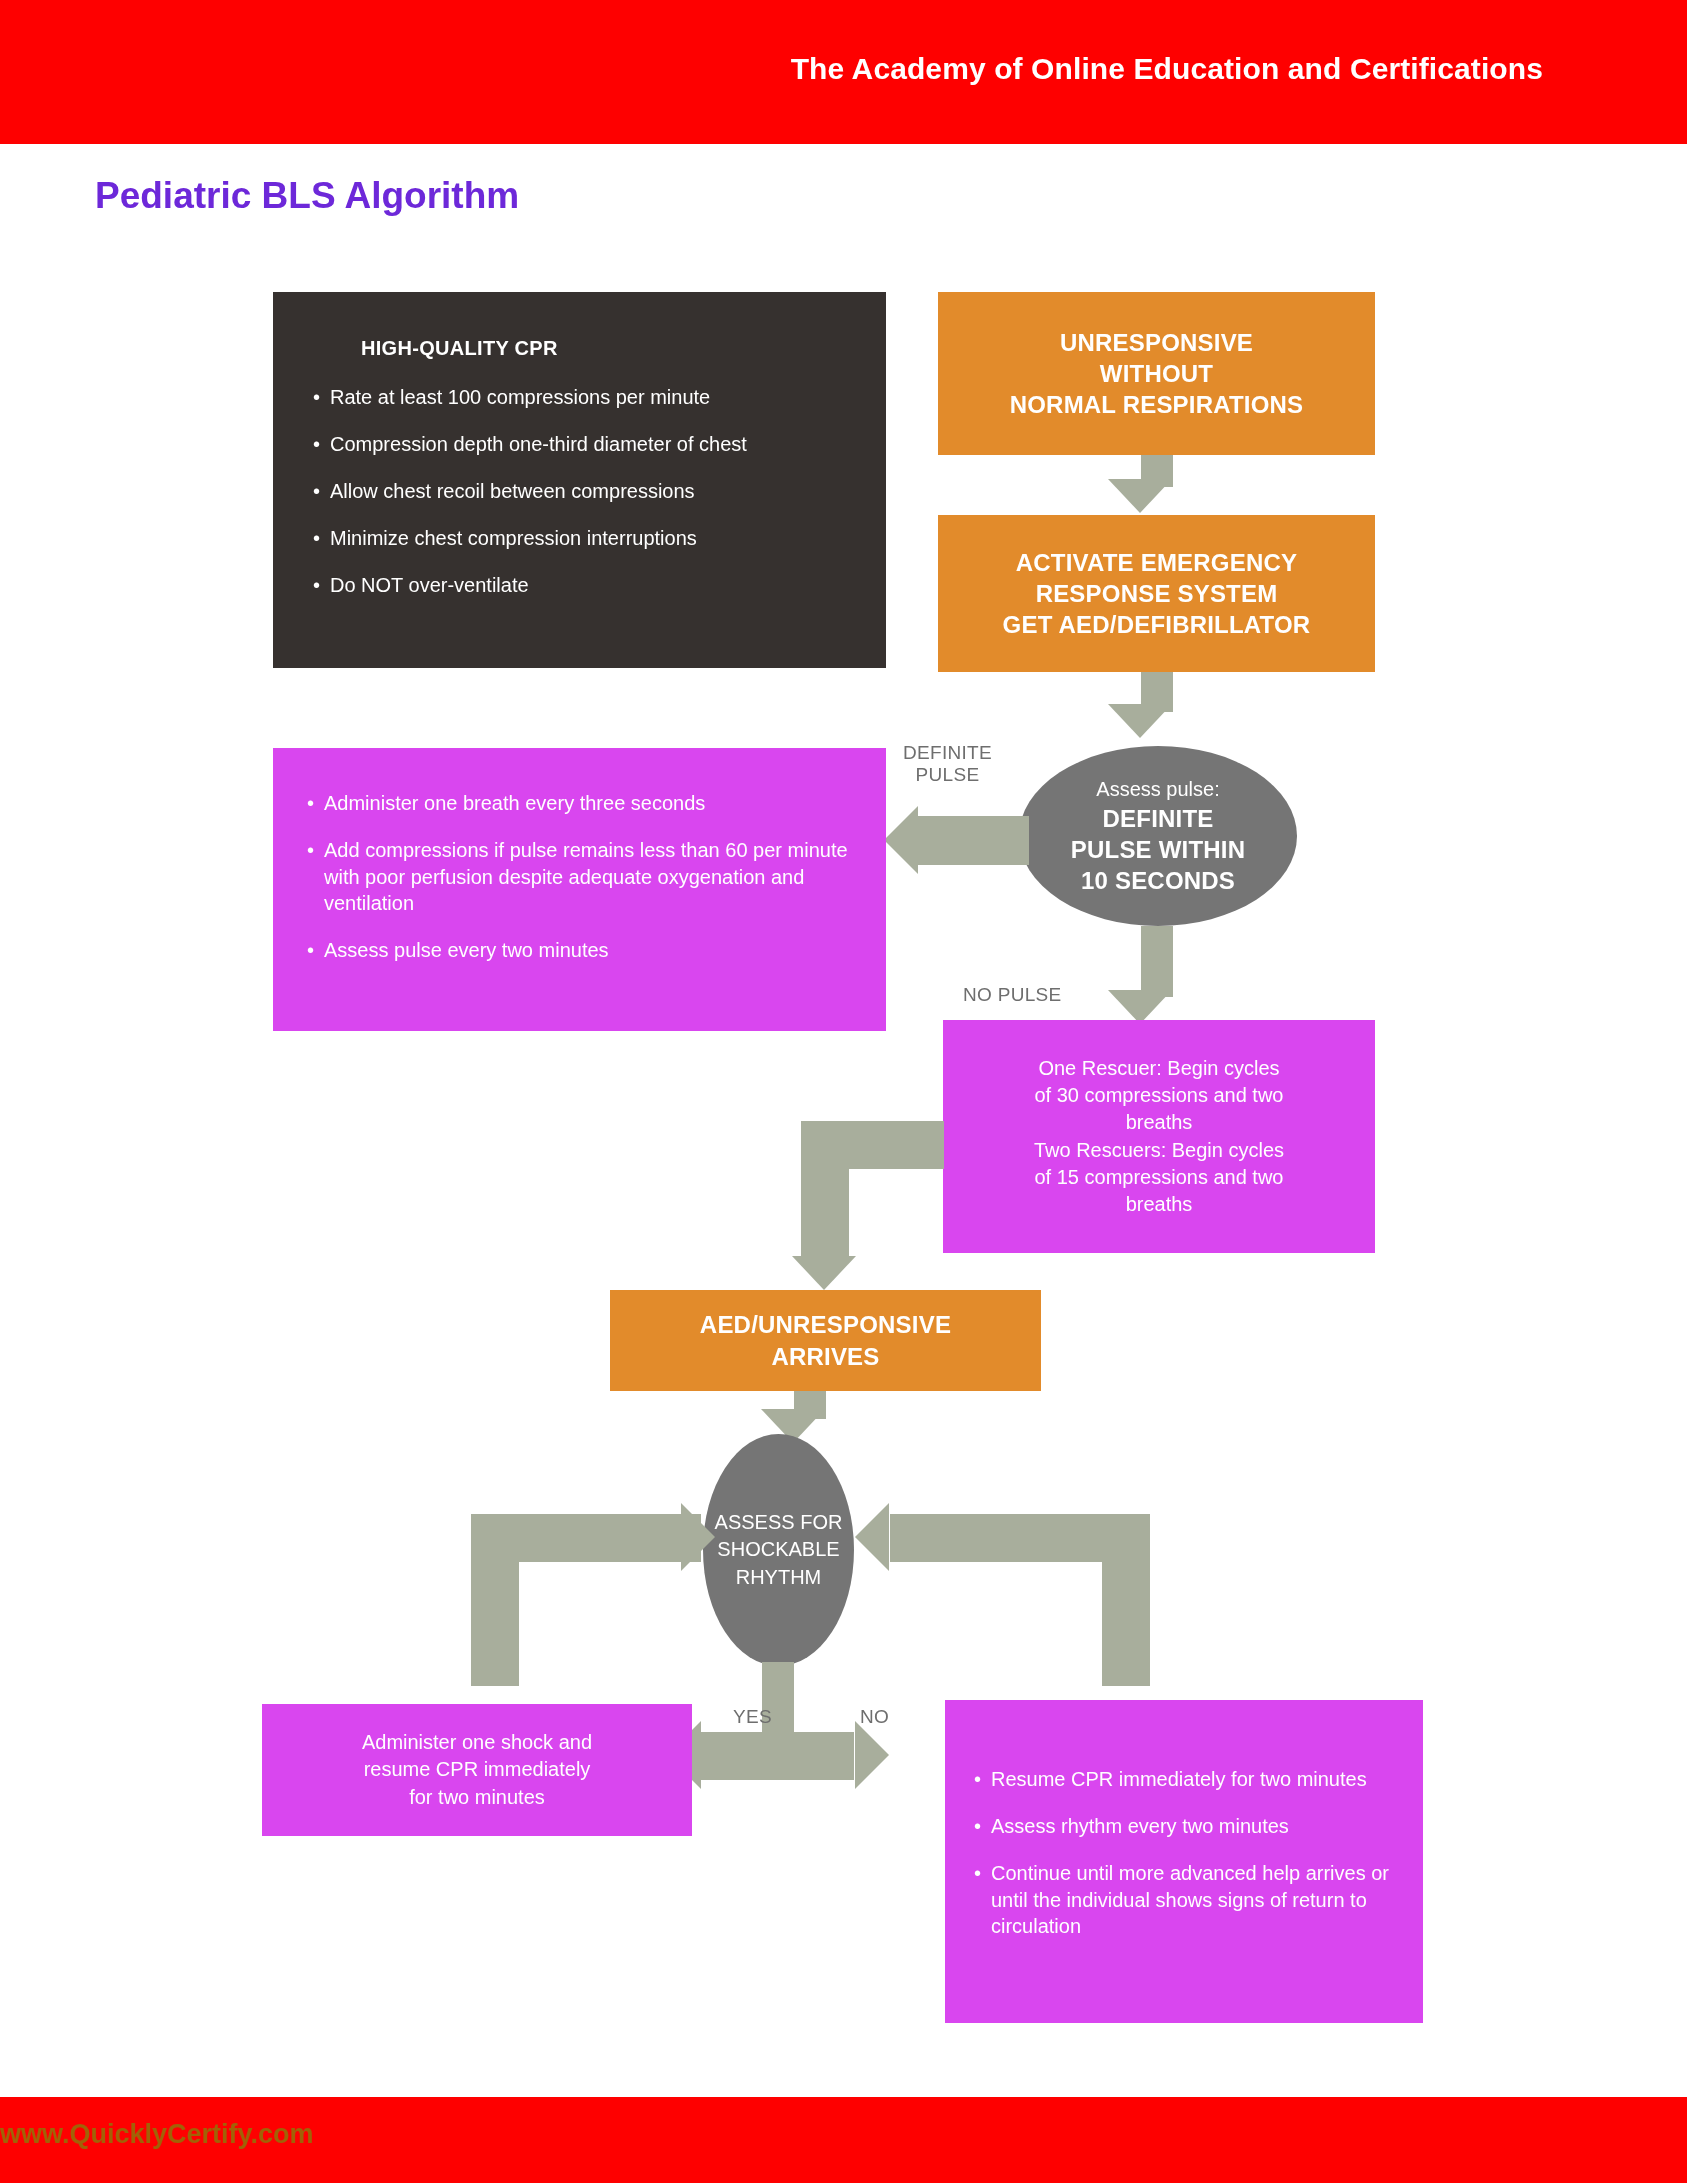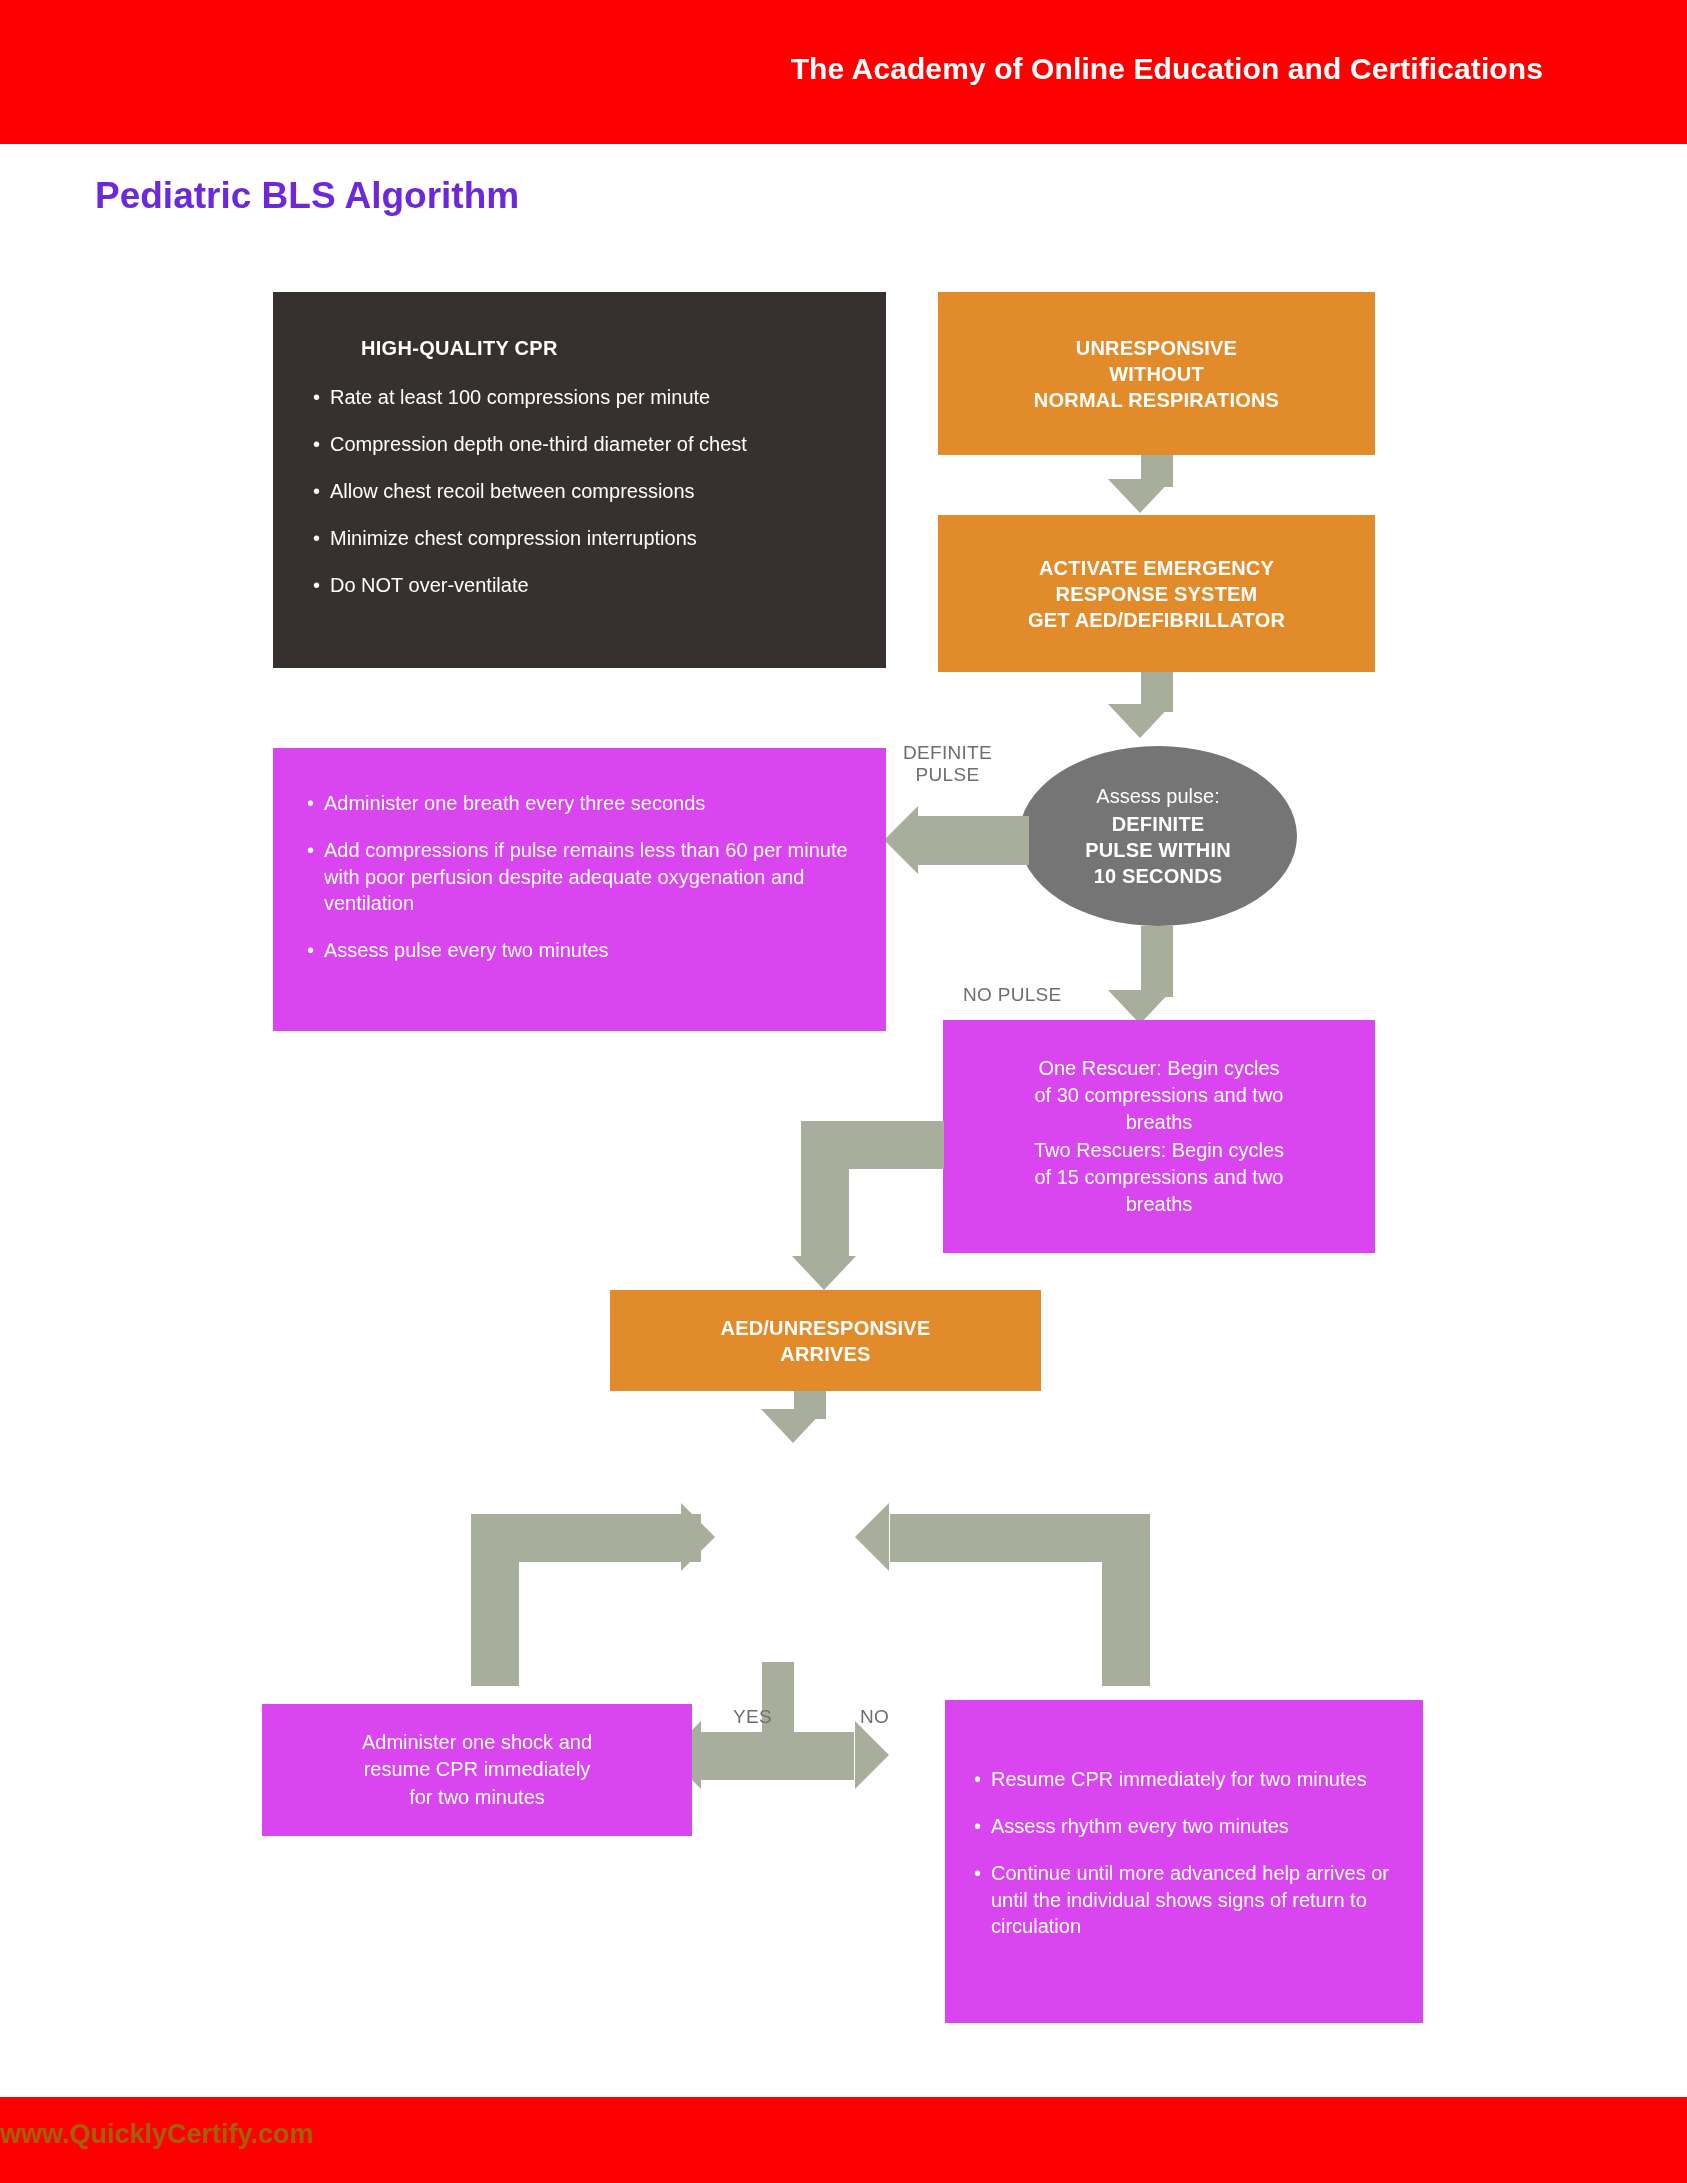--- a/index.html
+++ b/index.html
@@ -70,21 +70,21 @@
 
   .node-center {
     display: flex;
     align-items: center;
     justify-content: center;
     text-align: center;
   }
 
   .cap-text {
     font-weight: bold;
-    font-size: 20px;
+    font-size: 24px;
     line-height: 1.30;
     letter-spacing: 0.2px;
   }
   .body-text {
     font-size: 20px;
     line-height: 1.36;
   }
 
   
   #cpr-panel {
@@ -264,20 +264,27 @@
       <div>AED/UNRESPONSIVE</div>
       <div>ARRIVES</div>
     </div>
   </div>
 
   <div class="arrow">
     <div class="arrow-down-shaft" style="left:794px; top:1391px; width:32px; height:28px;"></div>
     <div class="arrow-down-head" style="left:761px; top:1409px;"></div>
   </div>
 
+  <div class="ellipse" style="left:703px; top:1434px; width:151px; height:232px;">
+    <div class="body-text">
+      <div>ASSESS FOR</div>
+      <div>SHOCKABLE</div>
+      <div>RHYTHM</div>
+    </div>
+  </div>
 
   <div class="arrow">
     <div class="sage" style="position:absolute; left:471px; top:1514px; width:230px; height:48px;"></div>
     <div class="sage" style="position:absolute; left:471px; top:1514px; width:48px; height:172px;"></div>
     <div class="arrow-right-head" style="left:681px; top:1503px;"></div>
   </div>
 
   <div class="arrow">
     <div class="sage" style="position:absolute; left:890px; top:1514px; width:259px; height:48px;"></div>
     <div class="sage" style="position:absolute; left:1102px; top:1514px; width:48px; height:172px;"></div>

